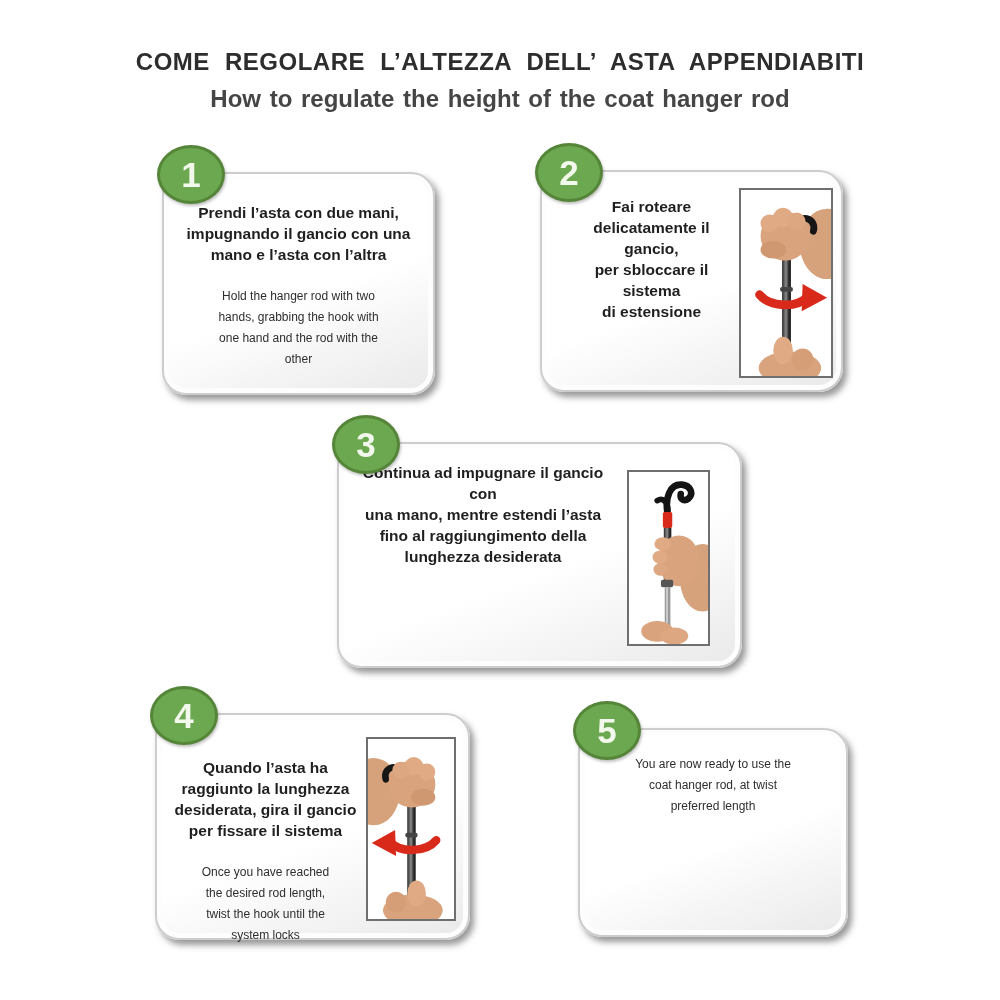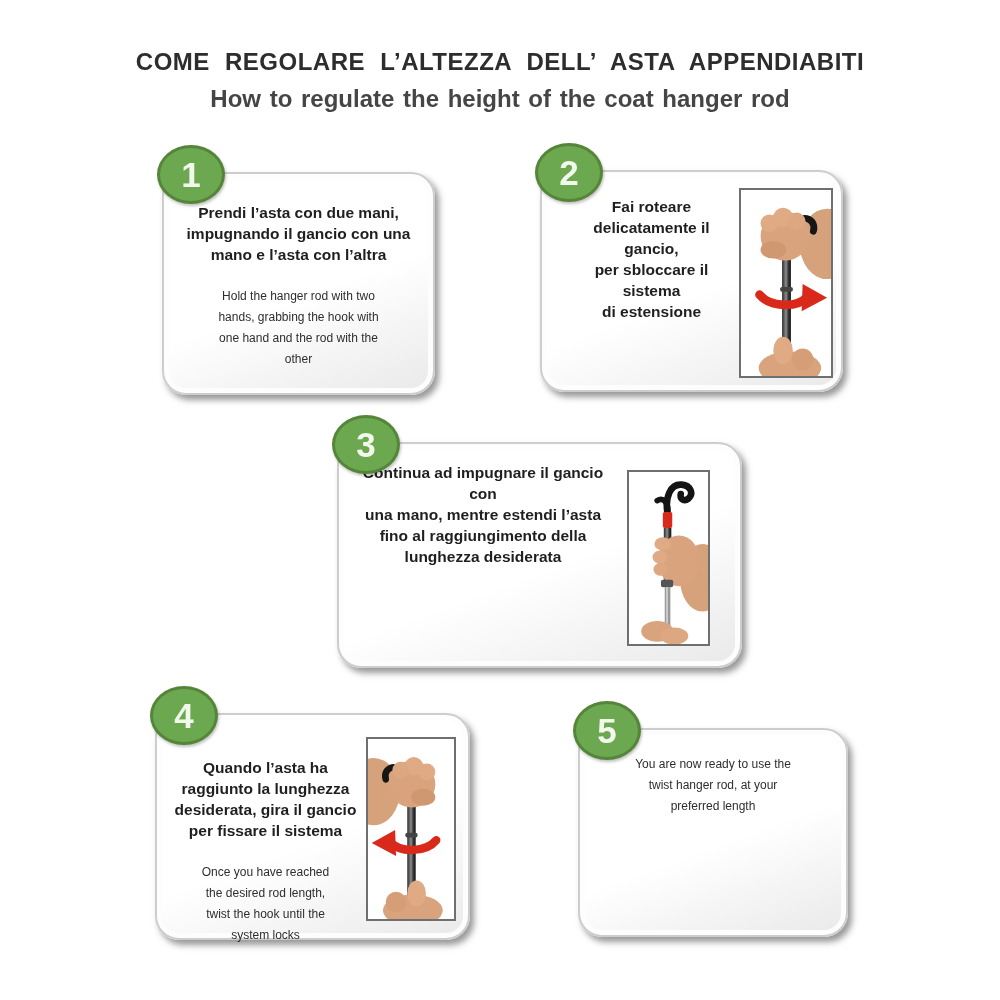--- a/index.html
+++ b/index.html
@@ -201,20 +201,20 @@
       </div>
     </div>
   </section>
 
   <section class="step s5">
     <div class="badge">5</div>
     <div class="box">
       <div class="content">
         <div class="text">
           <p class="en">You are now ready to use the
-twist hanger rod, at your
+coat hanger rod, at twist
 preferred length</p>
         </div>
       </div>
     </div>
   </section>
 
 </div>
 
 </body></html>

